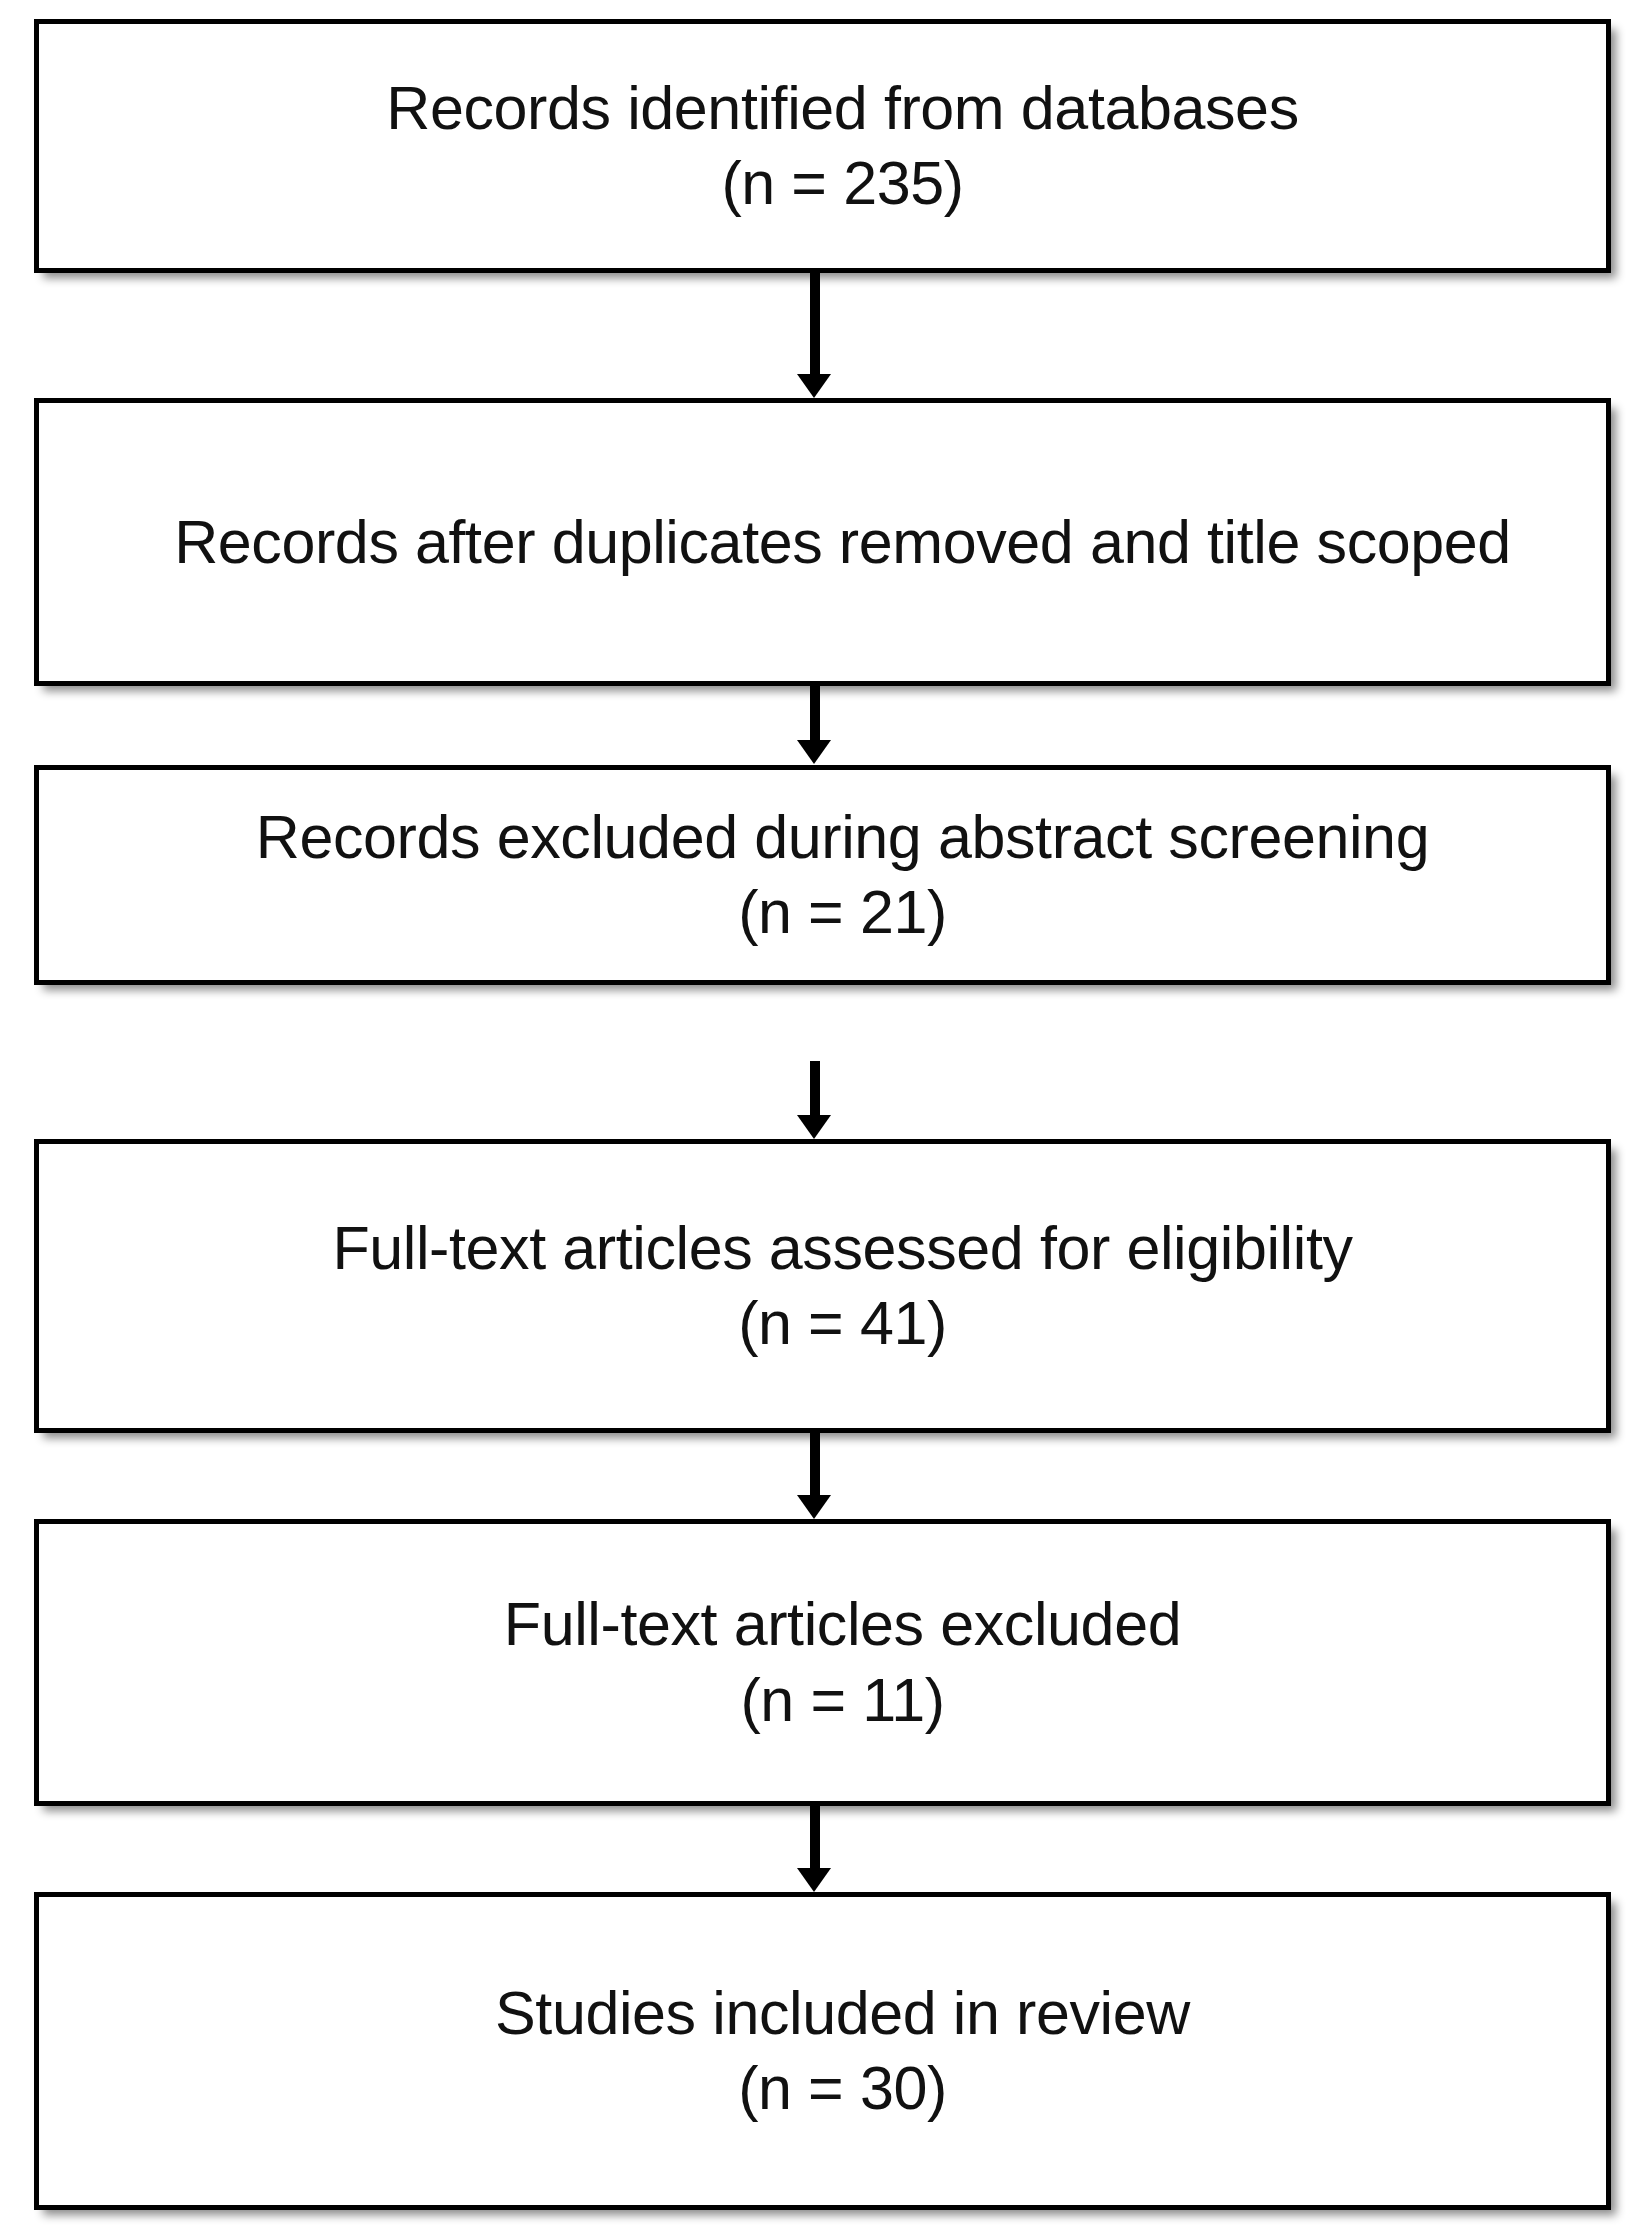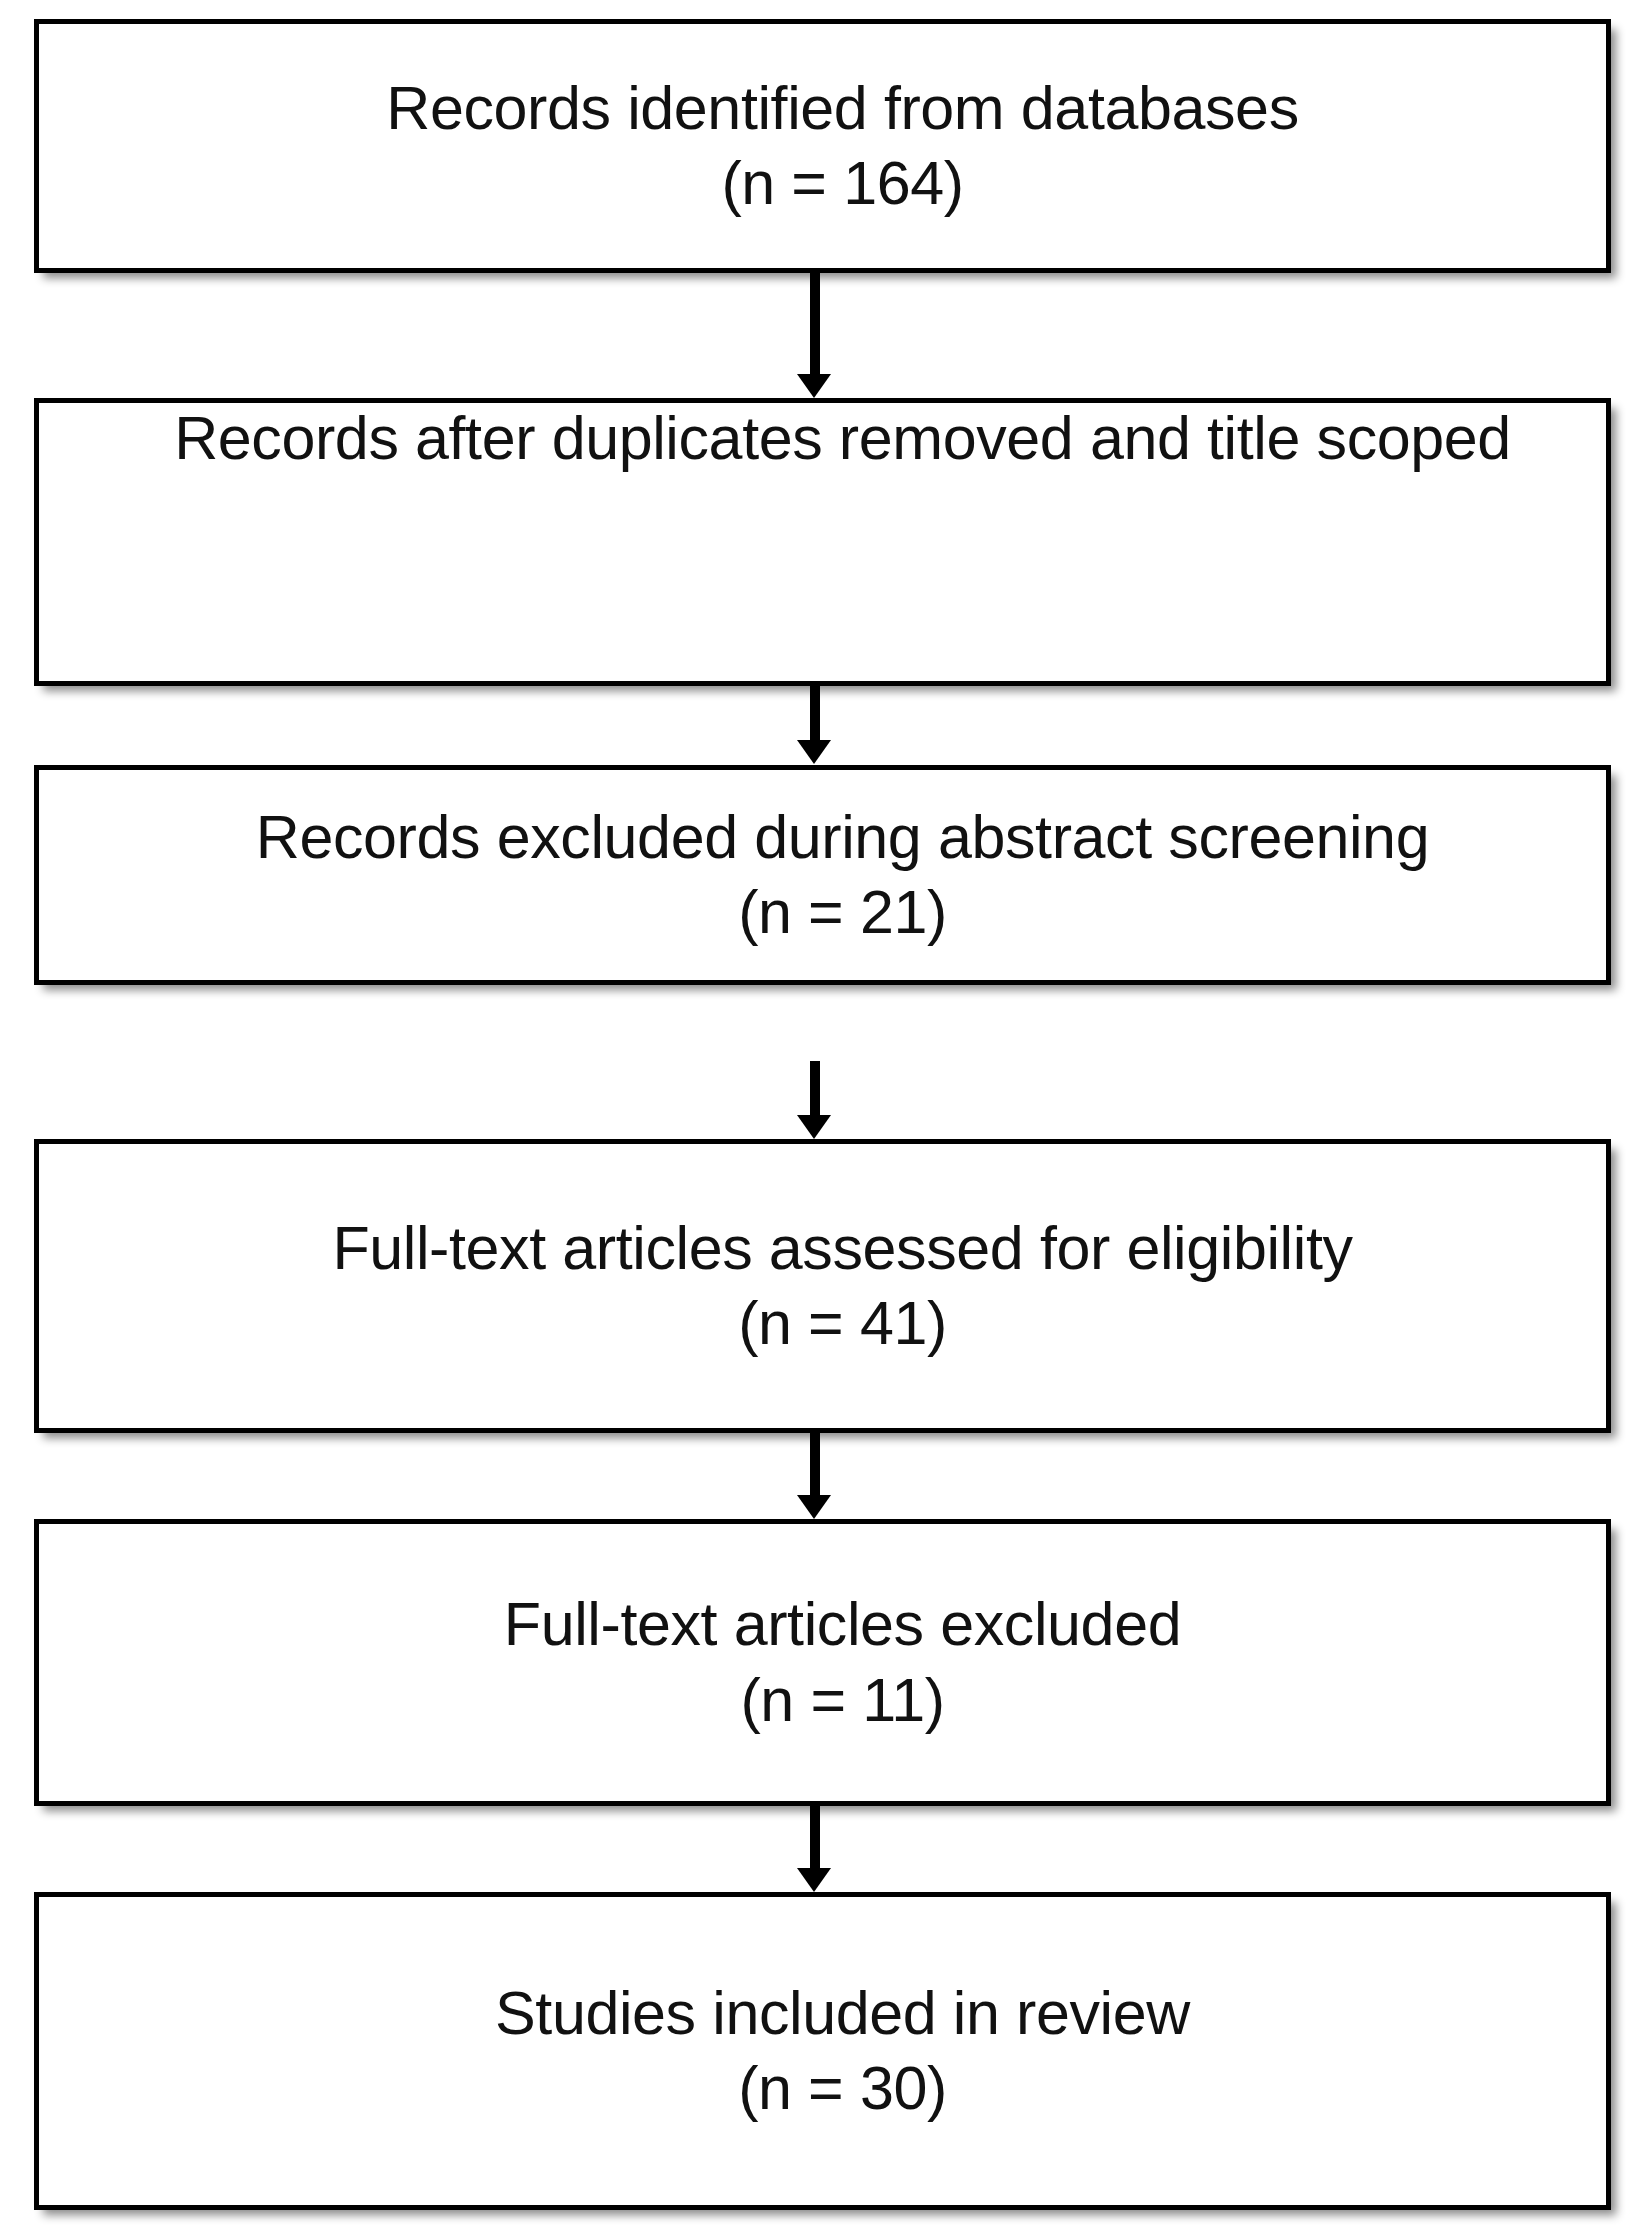--- a/index.html
+++ b/index.html
@@ -67,29 +67,29 @@
     border-top: 24px solid #000000;
   }
 </style>
 </head>
 <body>
 
 <div id="canvas">
 
   <div class="flow-box" style="top:19px; height:254px;">
     <span class="box-line">Records identified from databases</span>
-    <span class="box-line count">(n = 164)</span>
+    <span class="box-line count">(n = 235)</span>
   </div>
 
   <div class="connector" style="top:273px; height:125px;">
     <div class="shaft" style="height:101px;"></div>
     <div class="head" style="top:101px;"></div>
   </div>
 
-  <div class="flow-box" style="top:398px; height:288px;justify-content:space-between;">
+  <div class="flow-box" style="top:398px; height:288px;">
     <span class="box-line">Records after duplicates removed and title scoped</span>
   </div>
 
   <div class="connector" style="top:686px; height:78px;">
     <div class="shaft" style="height:54px;"></div>
     <div class="head" style="top:54px;"></div>
   </div>
 
   <div class="flow-box" style="top:765px; height:220px;">
     <span class="box-line">Records excluded during abstract screening</span>

